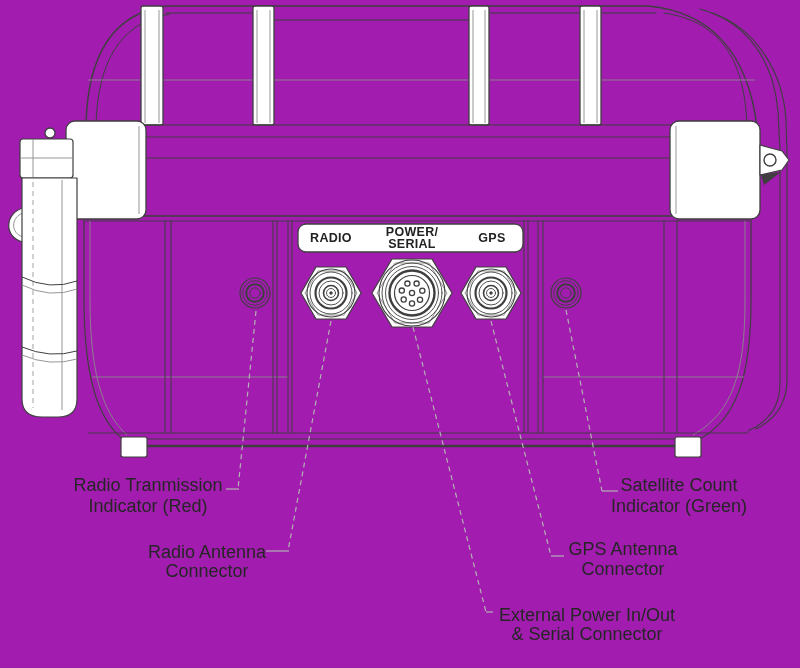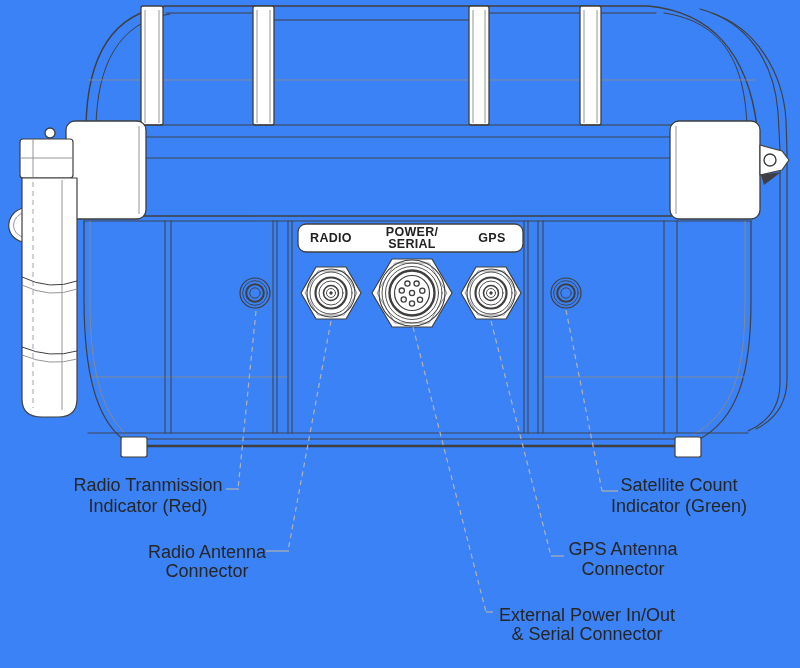--- a/index.html
+++ b/index.html
@@ -1,16 +1,16 @@
 <!DOCTYPE html>
 <html><head>
 <meta charset="utf-8">
 <style>
   html,body{margin:0;padding:0;background:#ffffff;}
-  .stage{position:relative;width:800px;height:668px;background:#3b82f6;overflow:hidden;
+  .stage{position:relative;width:800px;height:668px;background:#a21caf;overflow:hidden;
          font-family:"Liberation Sans", sans-serif;}
   svg{display:block;}
   .ln{stroke:#3f3f3f;fill:none;stroke-linecap:round;stroke-linejoin:round;}
   .soft{stroke:#8a8a8a;fill:none;stroke-width:.9;}
   .wfill{fill:#ffffff;}
   .leader{stroke:#b3b3b3;stroke-width:1.2;fill:none;stroke-dasharray:5 4;}
   .tick{stroke:#b3b3b3;stroke-width:1.2;fill:none;}
   .callout{font:18px "Liberation Sans", sans-serif;fill:#262626;text-anchor:middle;}
   .plate-label{font:bold 12.5px "Liberation Sans", sans-serif;fill:#222222;
                text-anchor:middle;letter-spacing:.3px;}

